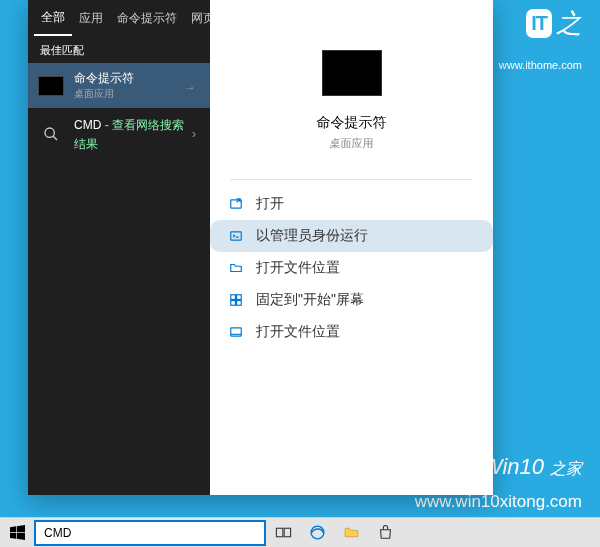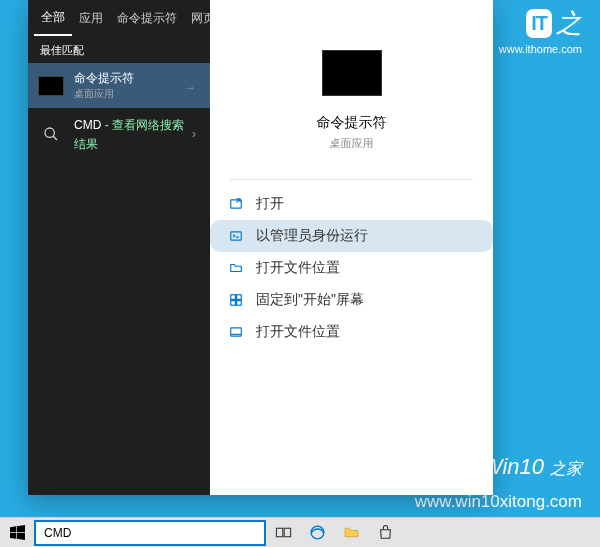--- a/index.html
+++ b/index.html
@@ -3,21 +3,21 @@
 <meta charset="utf-8">
 <style>
 * { margin: 0; padding: 0; box-sizing: border-box; font-family: "Segoe UI", "Microsoft YaHei", sans-serif; }
 body { width: 600px; height: 547px; background: #29abe2; position: relative; overflow: hidden; }
 
 
 .wm-top { position: absolute; top: 6px; right: 18px; text-align: right; color: #fff; }
 .wm-top .brand { display: flex; align-items: center; justify-content: flex-end; gap: 4px; }
 .wm-top .brand .it { background: #fff; color: #29abe2; font-weight: 900; font-size: 20px; padding: 3px 5px; border-radius: 7px; letter-spacing: -1px; }
 .wm-top .brand .zhi { color: #fff; font-size: 26px; font-weight: 300; font-style: italic; }
-.wm-top .url { font-size: 11px; margin-top: 2px; }
+.wm-top .url { font-size: 11px; margin-top: 18px; }
 .wm-bot { position: absolute; bottom: 35px; right: 18px; text-align: right; color: #fff; }
 .wm-bot .brand { display: flex; align-items: flex-end; justify-content: flex-end; gap: 6px; }
 .wm-bot .brand svg { width: 42px; height: 42px; }
 .wm-bot .brand .txt { font-size: 22px; font-weight: 400; font-style: italic; }
 .wm-bot .brand .zhijia { font-size: 16px; font-style: italic; }
 .wm-bot .url { font-size: 17px; margin-top: 12px; }
 
 
 .panel { position: absolute; top: 0; left: 28px; width: 465px; height: 495px; background: #1f1f1f; display: flex; box-shadow: 0 6px 24px rgba(0,0,0,0.3); }
 .left-pane { width: 182px; background: #1f1f1f; color: #fff; display: flex; flex-direction: column; }

